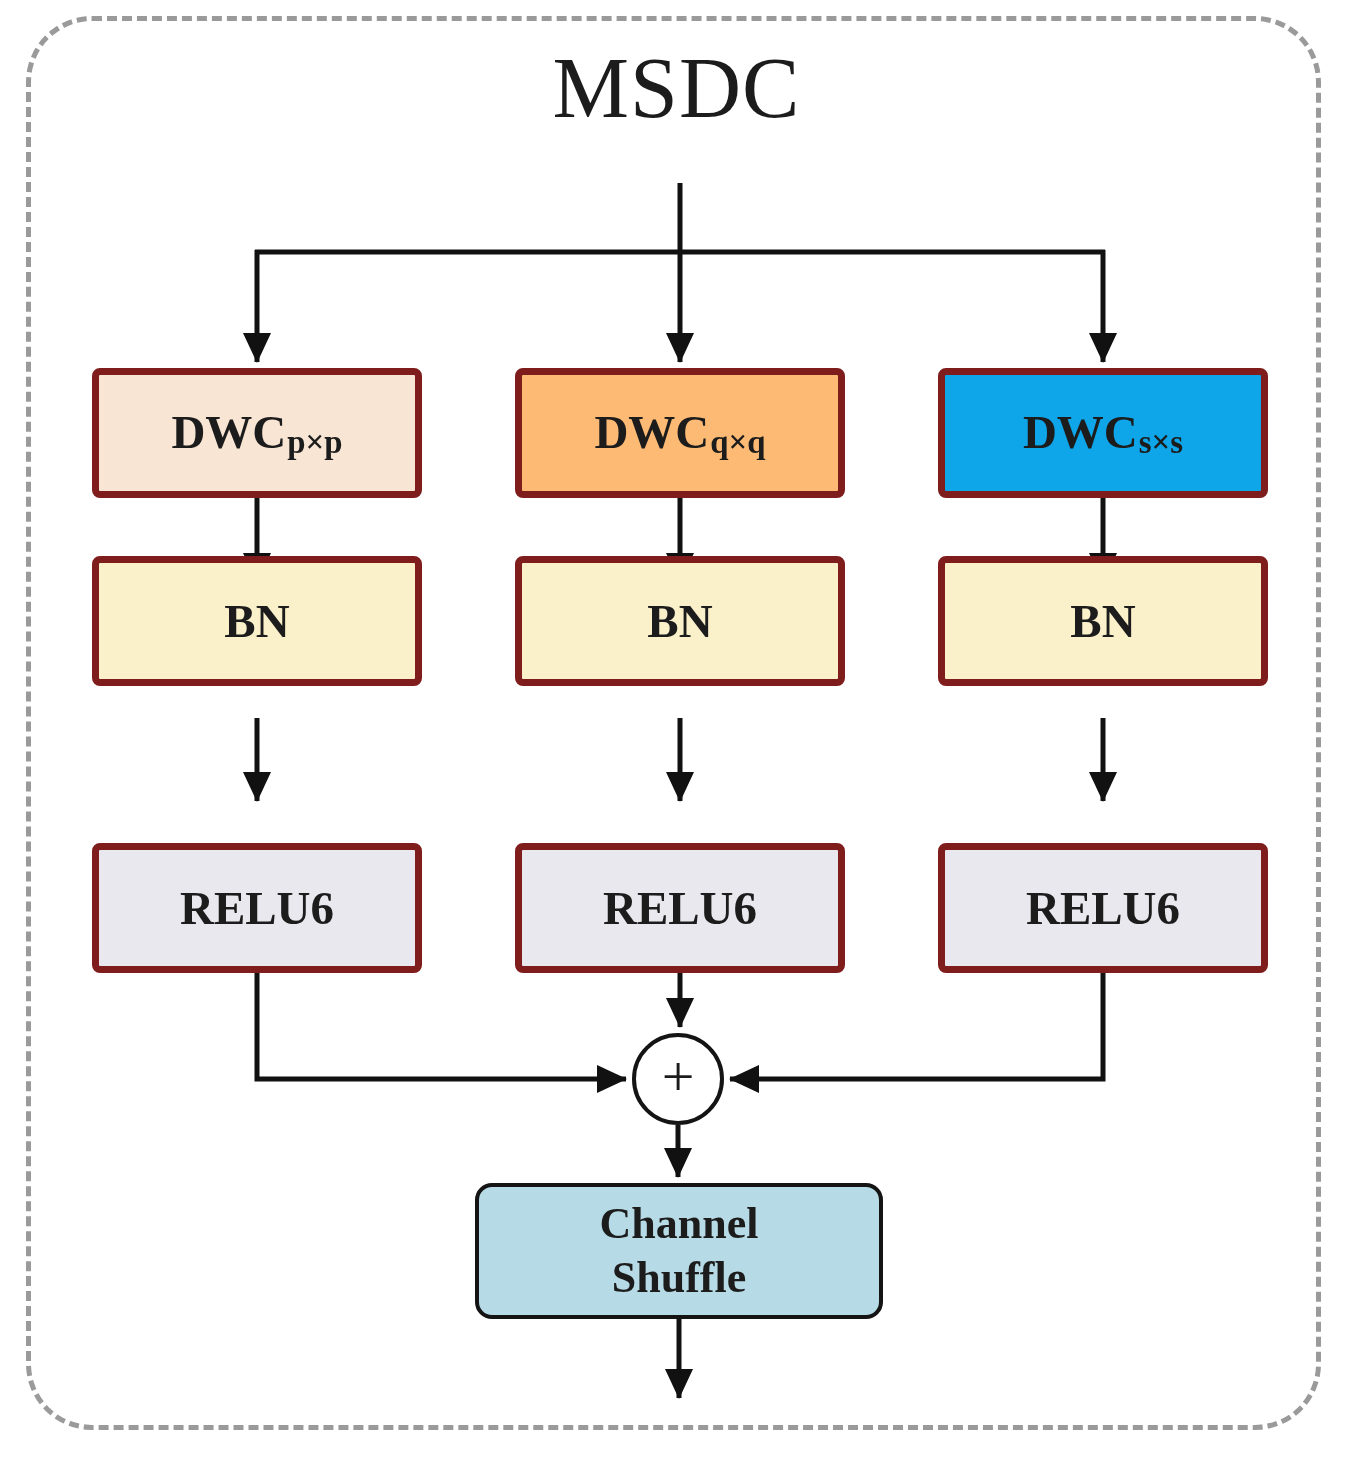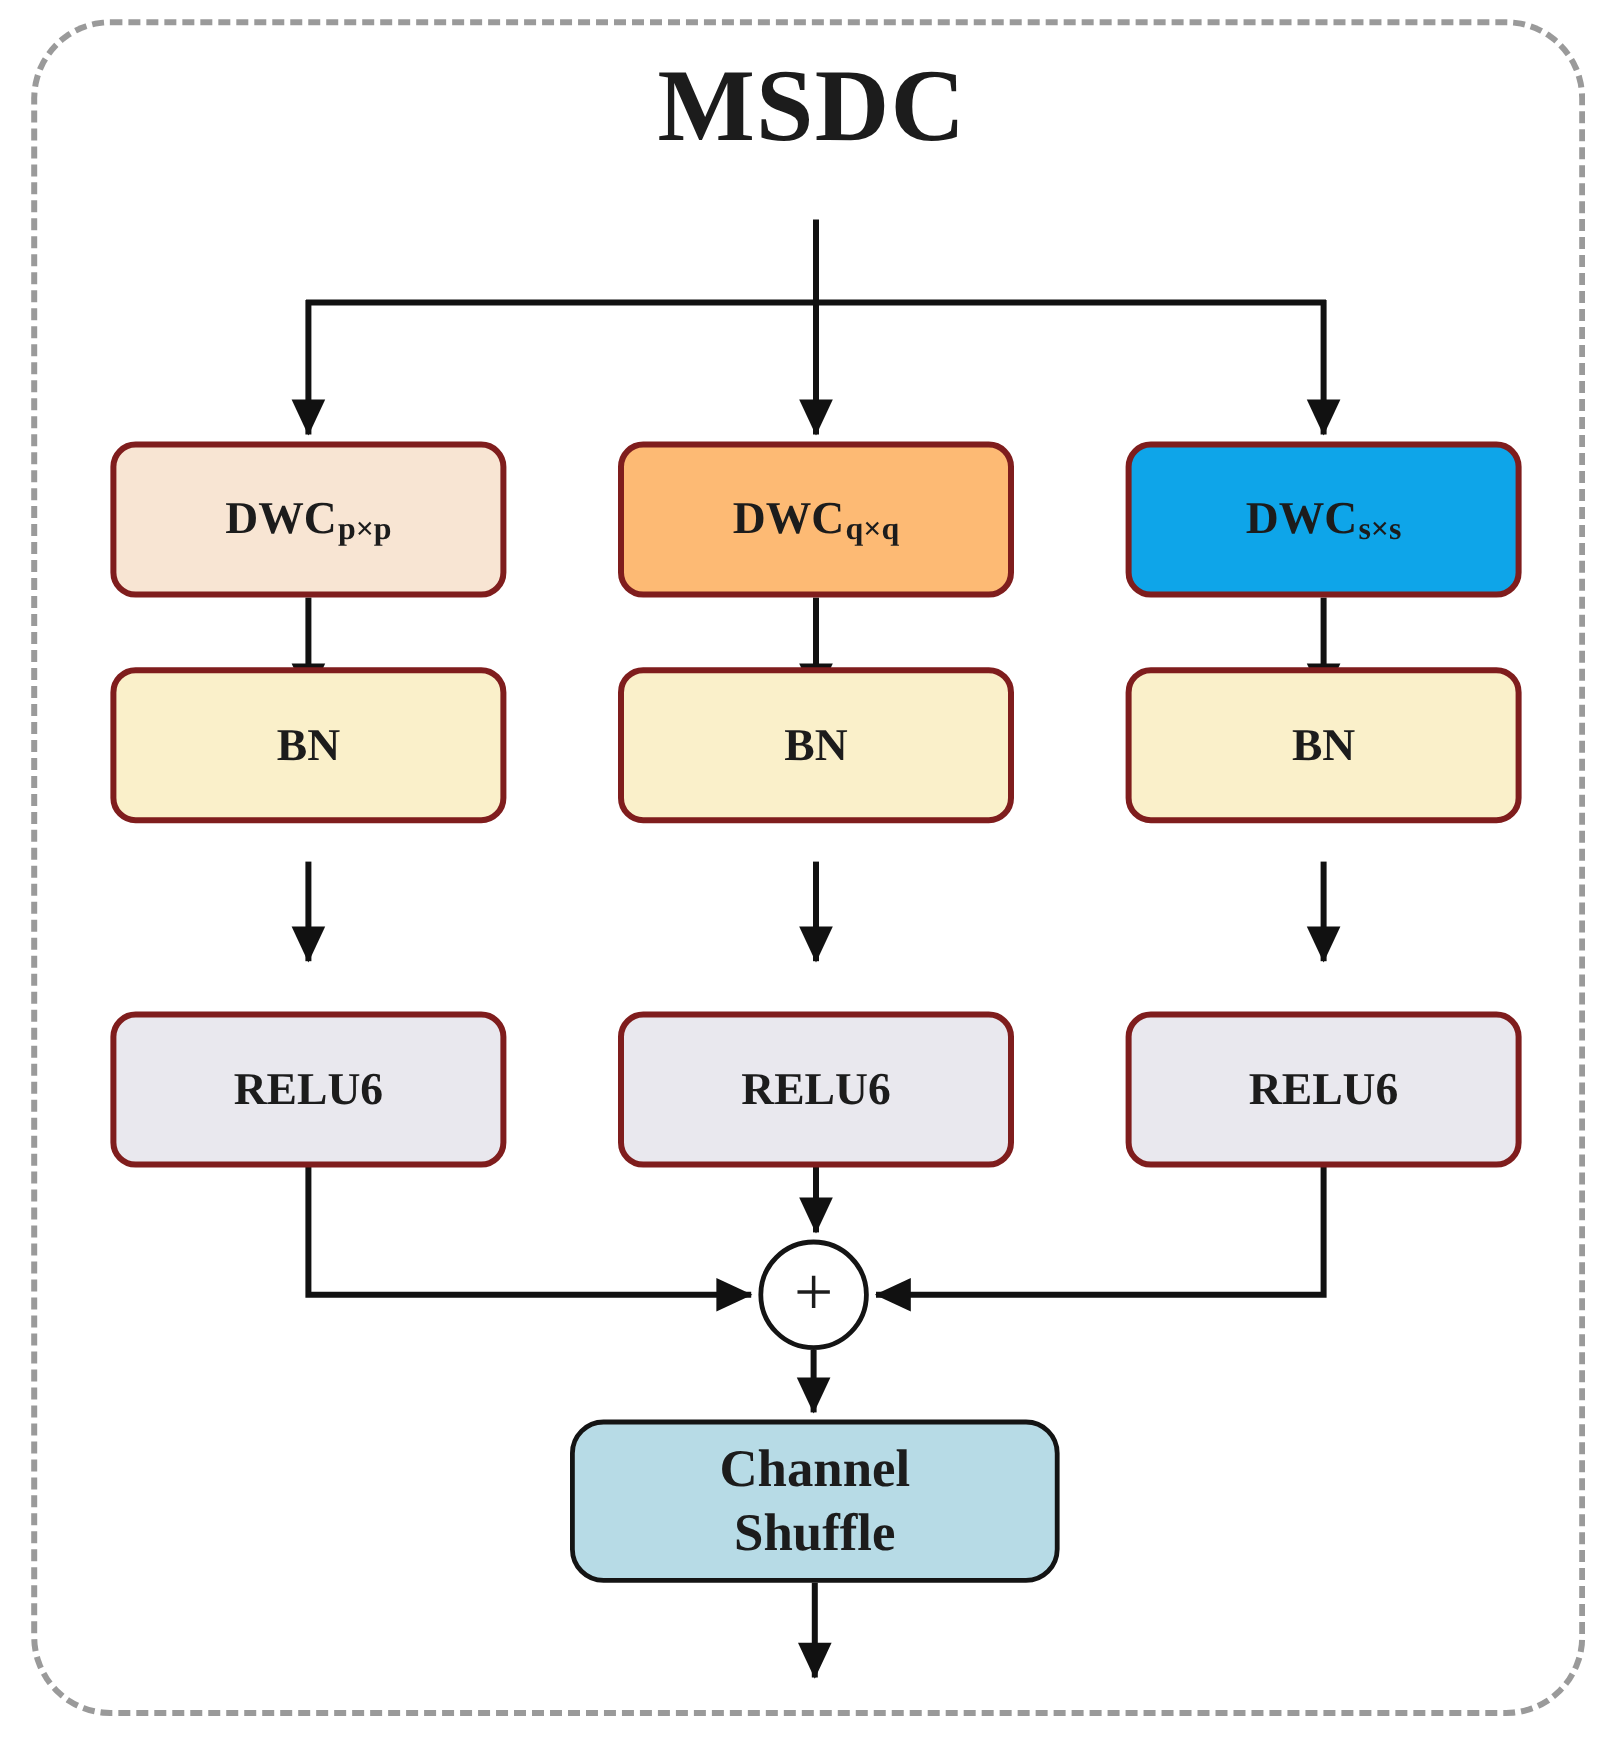--- a/index.html
+++ b/index.html
@@ -18,41 +18,41 @@
     border: 5px dashed #9a9a9a;
     border-radius: 66px;
     box-sizing: border-box;
   }
   .diagram-title {
     position: absolute;
     left: 0; top: 38px;
     width: 1353px;
     text-align: center;
     font-size: 86px;
-    font-weight: 700;
+    font-weight: 400;
     color: #1c1c1c;
     letter-spacing: 1px;
   }
   .connector-svg {
     position: absolute;
     left: 0; top: 0;
     z-index: 1;
   }
   .node {
     position: absolute;
     width: 330px;
     height: 130px;
-    border: 5px solid #7f1d1d;
-    border-radius: 21px;
+    border: 7px solid #7f1d1d;
+    border-radius: 8px;
     box-sizing: border-box;
     display: flex;
     align-items: center;
     justify-content: center;
     font-weight: 700;
-    font-size: 38px;
+    font-size: 47px;
     color: #1c1c1c;
     z-index: 2;
     text-align: center;
   }
   .node .sub {
     font-size: 0.70em;
     vertical-align: -0.18em;
     margin-left: 1px;
     font-weight: 700;
   }
@@ -78,21 +78,21 @@
     font-weight: 400;
     color: #1c1c1c;
     z-index: 2;
     padding-bottom: 6px;
   }
   .shuffle-node {
     position: absolute;
     left: 475px; top: 1183px;
     width: 408px; height: 136px;
     border: 4px solid #141414;
-    border-radius: 28px;
+    border-radius: 17px;
     box-sizing: border-box;
     display: flex;
     flex-direction: column;
     align-items: center;
     justify-content: center;
     font-weight: 700;
     font-size: 44px;
     line-height: 1.22;
     color: #1c1c1c;
     z-index: 2;

